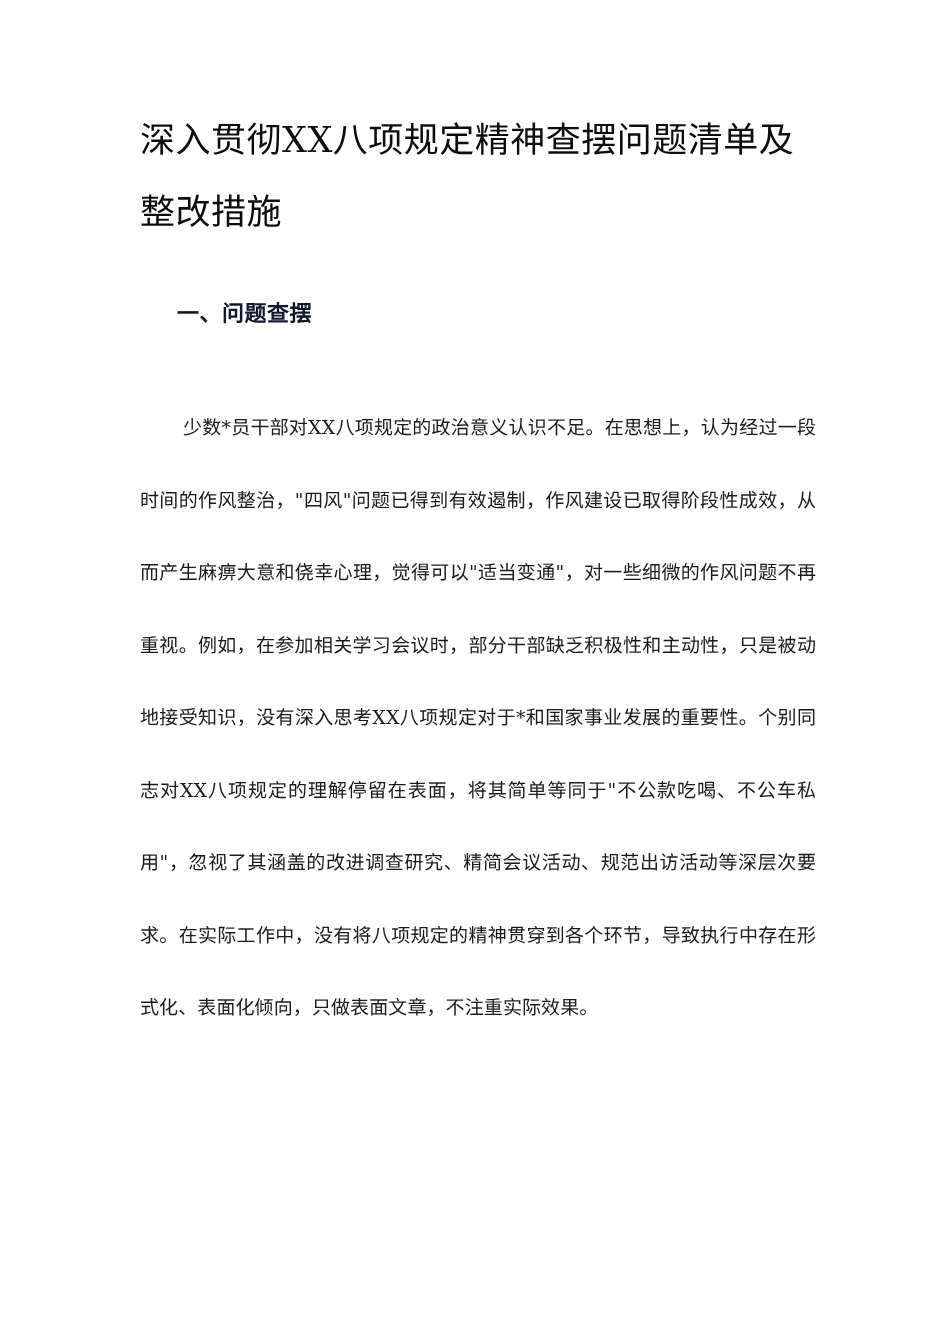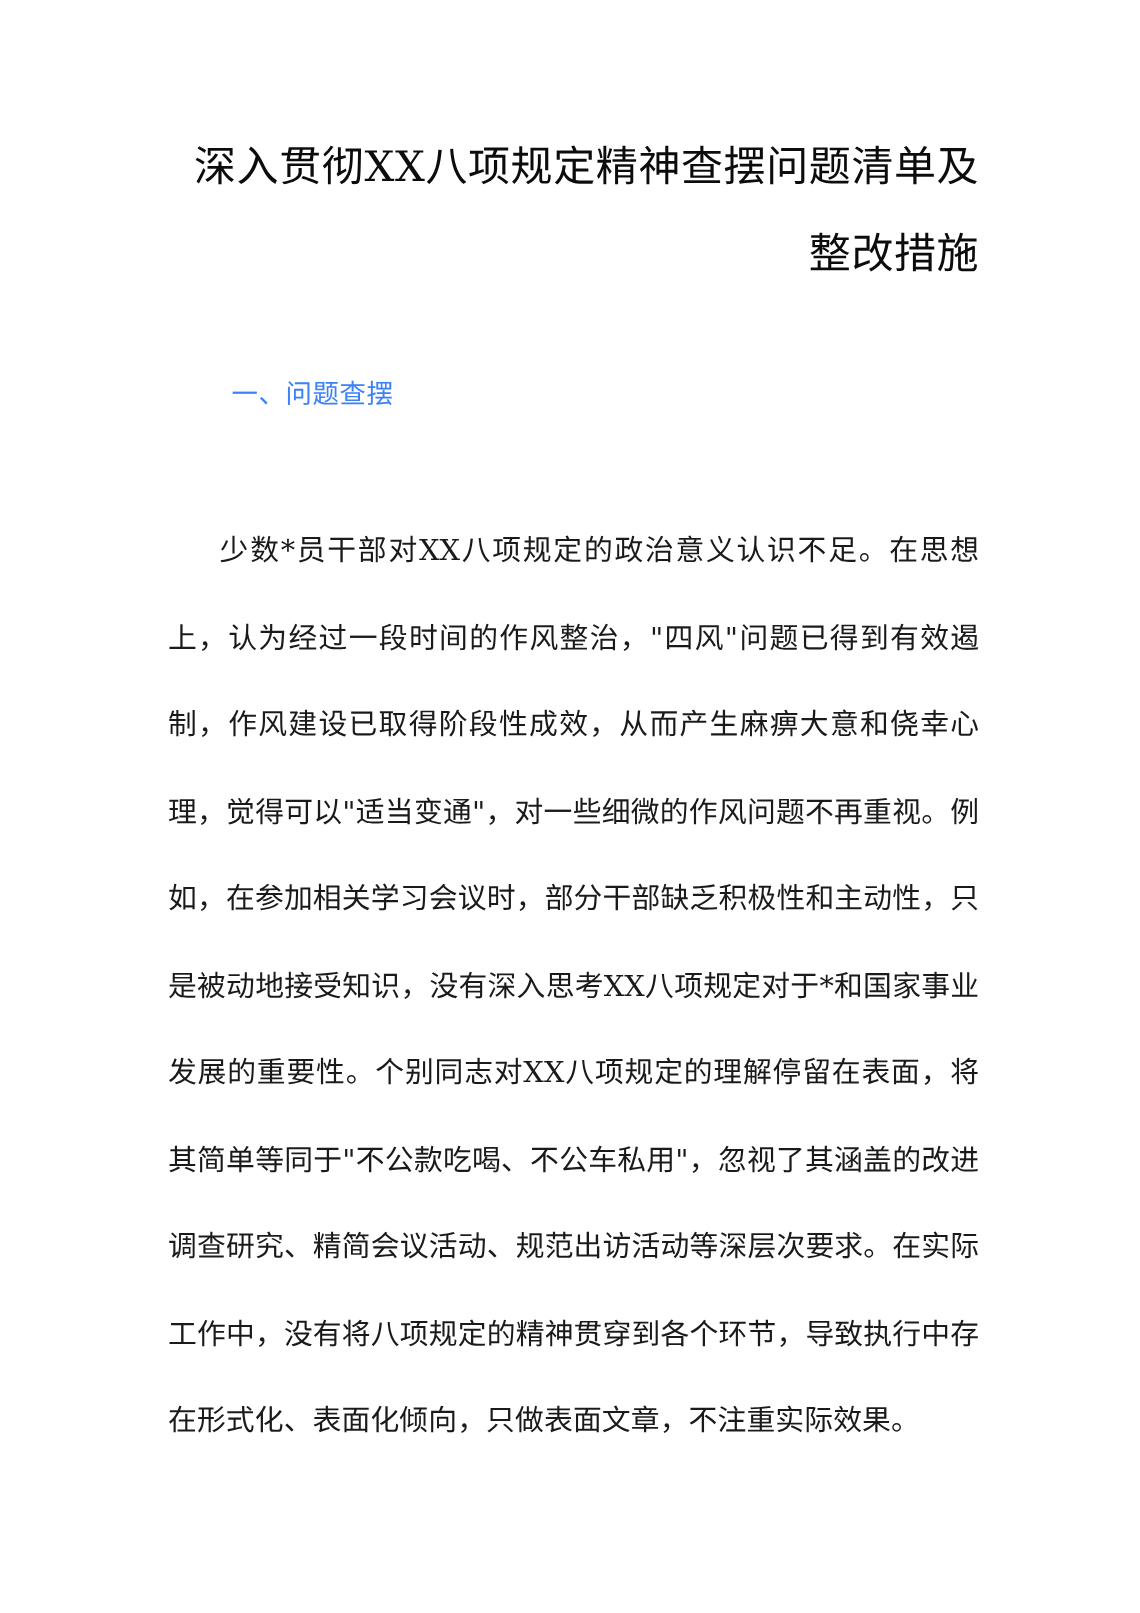--- a/index.html
+++ b/index.html
@@ -28,36 +28,36 @@
     top: 104px;
     width: 676px;
   }
 
   
   .doc-title {
     font-family: "DejaVu Serif", "Liberation Serif", serif;
     font-size: 35px;
     font-weight: 400;
     line-height: 72px;
-    text-align: right;
+    text-align: left;
     letter-spacing: 0.5px;
     color: #0c0c0c;
     margin: 0;
     padding: 0;
     white-space: pre-line;
   }
 
   
   .heading-1 {
     font-family: "DejaVu Sans", "Liberation Sans", sans-serif;
     font-size: 22px;
-    font-weight: 400;
+    font-weight: 700;
     line-height: 30px;
-    color: #3b82f6;
-    margin: 16px;
+    color: #0f172a;
+    margin: 0;
     padding: 0;
     text-indent: 37px;
     letter-spacing: 0.5px;
   }
 
   .heading-2 {
     font-family: "DejaVu Sans", "Liberation Sans", sans-serif;
     font-size: 21px;
     font-weight: 700;
     line-height: 30px;
@@ -69,21 +69,21 @@
     white-space: nowrap;
   }
 
   .spacer-title-h1 { height: 51px; }
   .spacer-h1-h2    { height: 32px; }
   .spacer-h2-body  { height: 30px; }
 
   
   .body-para {
     font-family: "DejaVu Serif", "Liberation Serif", serif;
-    font-size: 24px;
+    font-size: 19px;
     font-weight: 400;
     line-height: 72.5px;
     color: #1a1a1a;
     margin: 0;
     padding: 0;
     text-align: justify;
     text-justify: inter-ideograph;
     text-indent: 43px;
     letter-spacing: 0.1px;
     word-break: break-all;

